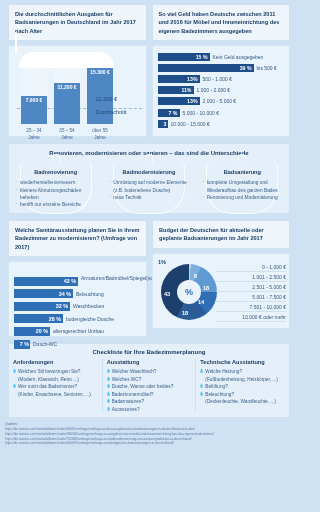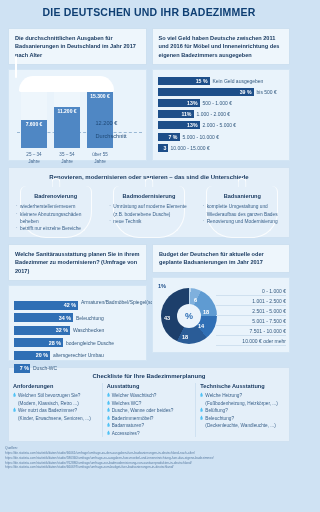--- a/index.html
+++ b/index.html
@@ -189,23 +189,20 @@
   .footer { padding: 4px 5px 0 5px; }
   .footer .q { font-size: 3.4px; color: #51749a; line-height: 1.45; }
   .footer .u { font-size: 3.2px; color: #5b7ea3; line-height: 1.5;
                word-break: break-all; }
 </style>
 </head>
 <body>
 
 <div class="page">
 
-  <div class="title-bar">
-    <h1>DIE DEUTSCHEN UND IHR BADEZIMMER</h1>
-  </div>
 
   <div class="row-top">
 
     <div class="col col-left">
       <div class="caption">Die durchschnittlichen Ausgaben für Badsanierungen in Deutschland im Jahr 2017 nach Alter</div>
 
       <div class="colchart">
         <div class="tap"></div>
         <div class="tub-top"></div>
 

